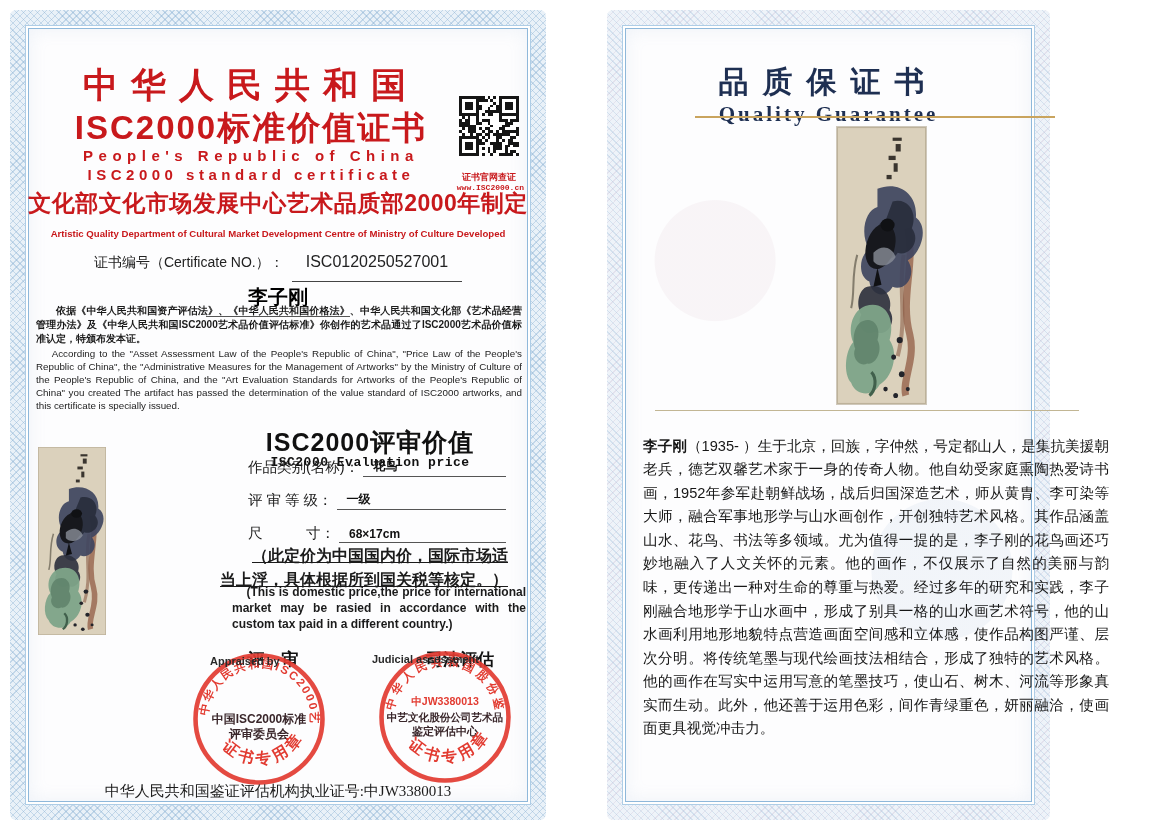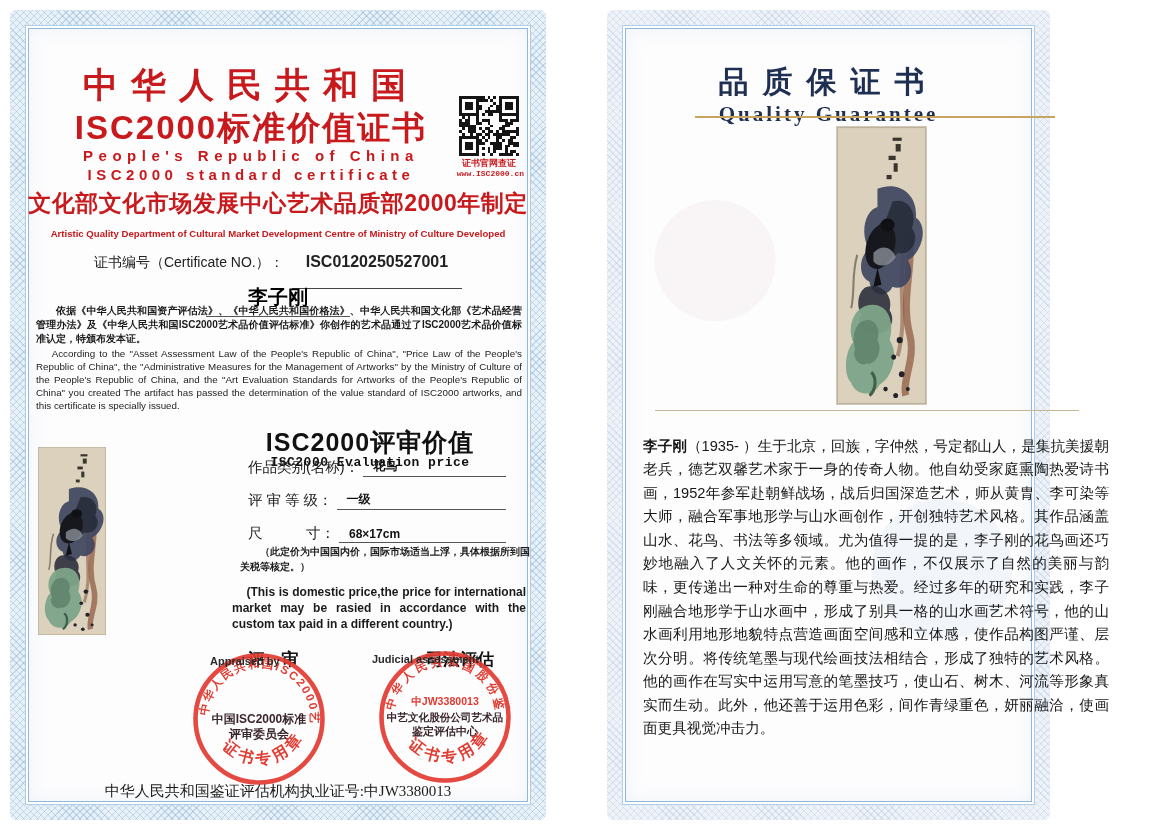--- a/index.html
+++ b/index.html
@@ -27,37 +27,37 @@
   .navy{color:#1e2f52;}
 
   
   .l-title1{top:35px;left:18px;width:446px;font-size:35px;font-weight:bold;letter-spacing:13px;line-height:1.05;}
   .l-title2{top:74px;left:18px;width:446px;font-size:33px;font-weight:bold;letter-spacing:2px;}
   .l-en1{top:115px;left:18px;width:446px;font-size:15px;font-weight:bold;letter-spacing:5.5px;white-space:nowrap;}
   .l-en2{top:134px;left:18px;width:446px;font-size:15px;font-weight:bold;letter-spacing:4.5px;white-space:nowrap;}
   .qr-block{top:86px;left:444px;width:70px;text-align:center;}
   .qr-grid{width:60px;height:60px;margin:0 auto;background:#fff;}
   .qr-grid svg{width:100%;height:100%;display:block;}
-  .qr-cap{font-size:9px;font-weight:bold;color:#c8191c;line-height:1.25;margin-top:2px;}
+  .qr-cap{font-size:9px;font-weight:bold;color:#c8191c;line-height:1.25;margin-top:16px;}
   .qr-url{font-size:8px;font-weight:bold;color:#c8191c;font-family:"Liberation Mono",monospace;text-align:right;}
   .l-sub-cn{top:156px;left:0;width:100%;font-size:23px;font-weight:bold;letter-spacing:0.5px;}
   .l-sub-en{top:196px;left:0;width:100%;font-size:9.6px;font-weight:bold;}
   .l-certrow{top:221px;left:0;width:100%;font-size:14px;color:#222;}
-  .l-certrow .no{font-size:16px;font-weight:bold;border-bottom:1.5px solid #444;padding:0 14px 18px 14px;margin-left:8px;}
+  .l-certrow .no{font-size:16px;font-weight:normal;border-bottom:1.5px solid #444;padding:0 14px 11px 14px;margin-left:8px;}
   .l-name{top:252px;left:0;width:100%;}
   .l-name span{display:inline-block;font-size:20px;font-weight:bold;border-bottom:1.5px solid #555;padding:0 42px 5px 42px;}
   .l-body-cn{top:284px;left:26px;width:486px;font-size:10px;font-weight:600;line-height:1.42;text-indent:2em;text-align:justify;color:#1b1b1b;margin-top:10px;}
   .l-body-en{top:337px;left:26px;width:486px;font-size:9.8px;line-height:1.33;text-indent:1.6em;text-align:justify;color:#222;font-weight:500;}
   .l-eval-t{top:394px;left:212px;width:296px;font-size:25px;font-weight:bold;letter-spacing:1px;color:#111;}
   .l-eval-s{top:423px;left:212px;width:296px;font-size:13px;font-weight:bold;font-family:"Liberation Mono",monospace;letter-spacing:0.5px;color:#111;}
   .fields{top:444px;left:238px;width:258px;}
   .frow{display:flex;align-items:flex-end;margin-bottom:10px;height:23px;}
   .flabel{font-size:14.5px;color:#1b1b1b;white-space:pre;flex:0 0 auto;}
   .fline{flex:1 1 auto;border-bottom:1.3px solid #555;margin-left:4px;padding:0 0 1px 10px;font-size:12px;font-weight:bold;color:#111;white-space:nowrap;}
-  .l-note-cn{top:534px;left:230px;width:294px;font-size:10px;font-weight:bold;line-height:1.5;text-indent:2em;color:#1b1b1b;}
+  .l-note-cn{top:534px;left:210px;width:294px;font-size:16px;font-weight:bold;line-height:1.5;text-indent:2em;color:#1b1b1b;text-decoration:underline;}
   .l-note-en{top:574px;left:222px;width:294px;font-size:12px;font-weight:bold;line-height:1.35;text-indent:1.2em;text-align:justify;color:#1b1b1b;}
   .l-lab1{top:616px;left:218px;width:90px;font-size:17px;font-weight:bold;color:#111;}
   .l-lab2{top:616px;left:400px;width:100px;font-size:17px;font-weight:bold;color:#111;}
   .stamp{width:138px;height:138px;}
   .stamp1{top:640px;left:180px;}
   .stamp2{top:638px;left:366px;}
   .overprint{font-size:11px;font-weight:bold;color:#2a2a2a;z-index:5;text-align:left;}
   .op1{top:645px;left:200px;width:100px;}
   .op2{top:643px;left:362px;width:110px;}
   .l-footer{top:750px;left:0;width:100%;font-size:15px;font-family:"Liberation Serif",serif;color:#1b1b1b;}

